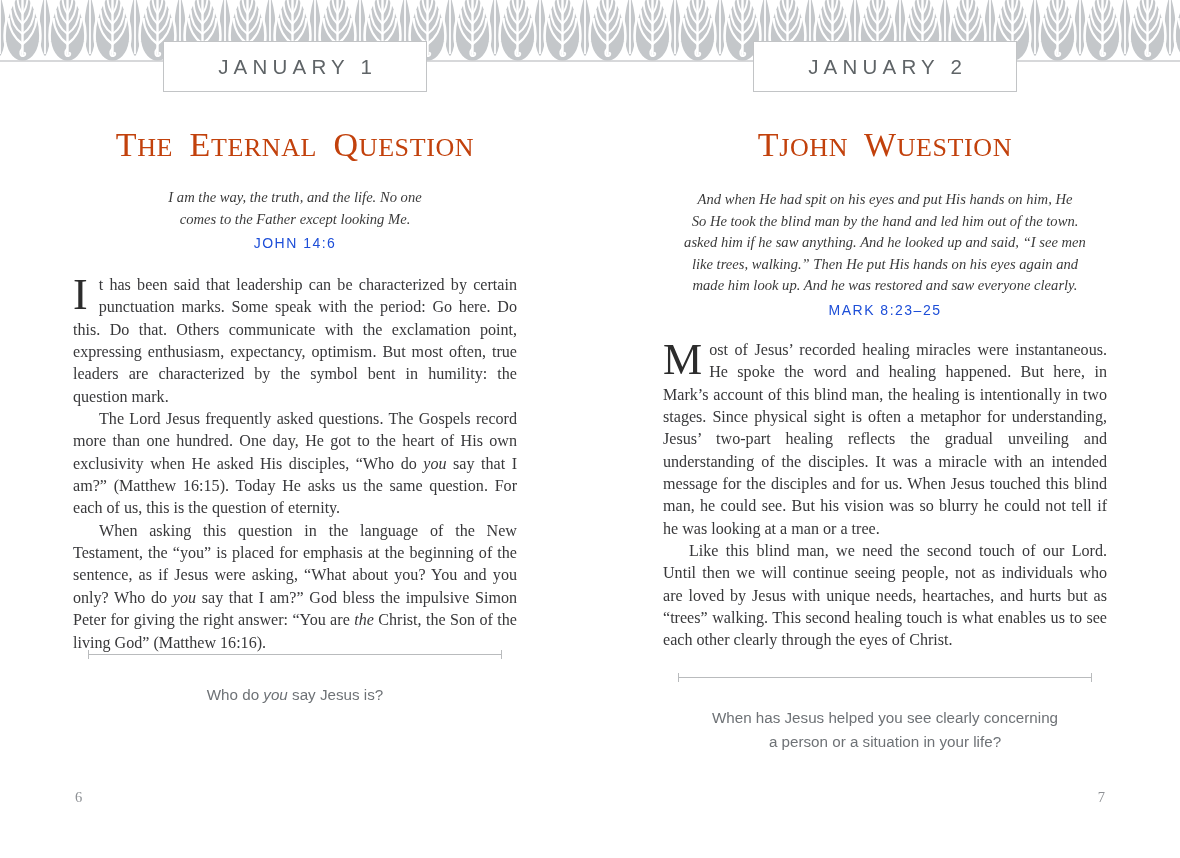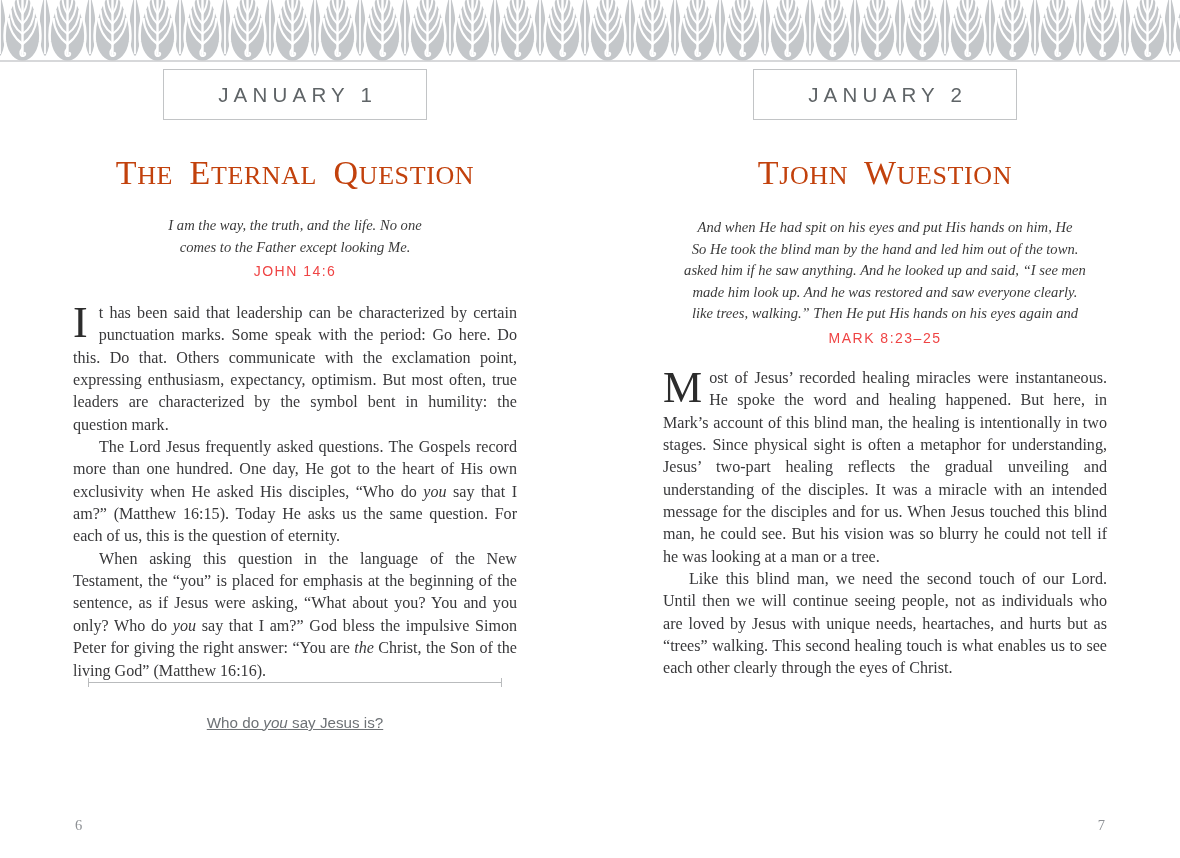--- a/index.html
+++ b/index.html
@@ -38,21 +38,20 @@
     height: 2px;
     background: #c9cbcd;
     opacity: .75;
   }
 
   
   #spread {
     position: absolute;
     inset: 0;
     display: flex;
-    margin-top: 28px;
   }
   .page {
     position: relative;
     width: 590px;
     height: 858px;
     box-sizing: border-box;
   }
 
   
   .date-plate {
@@ -109,21 +108,21 @@
   }
   .page-left .epigraph { top: 187px; }
   .page-right .epigraph { top: 189px; width: 430px; }
 
   .epigraph-ref {
     margin-top: 3px;
     font-style: normal;
     font-family: "Liberation Sans", sans-serif;
     font-size: 14px;
     letter-spacing: 1.5px;
-    color: #ef4444;
+    color: #1d4ed8;
   }
 
   
   .body-copy {
     position: absolute;
     left: 50%;
     transform: translateX(-50%);
     width: 444px;
     text-align: justify;
     font-size: 16.1px;
@@ -181,21 +180,20 @@
   .reflection-rule .cap.left  { left: 0; }
   .reflection-rule .cap.right { right: 0; }
 
   .reflection-text {
     margin-top: 24px;
     text-align: center;
     font-family: "Liberation Sans", sans-serif;
     font-size: 15.2px;
     line-height: 24px;
     color: #6e7276;
-    text-decoration: underline;
   }
   .reflection-text i { font-style: italic; }
 
   
   .folio {
     position: absolute;
     bottom: 52px;
     font-size: 14.5px;
     color: #8d9094;
   }
@@ -387,30 +385,41 @@
     </div>
 
     <h1 class="devo-title">
       <span><span class="sc-first">T</span><span class="sc-rest">JOHN</span>  <span class="sc-first">W</span><span class="sc-rest">UESTION</span></span>
     </h1>
 
     <div class="epigraph">
       <div>And when He had spit on his eyes and put His hands on him, He</div>
       <div>So He took the blind man by the hand and led him out of the town.</div>
       <div>asked him if he saw anything. And he looked up and said, “I see men</div>
+      <div>like trees, walking.” Then He put His hands on his eyes again and</div>
       <div>made him look up. And he was restored and saw everyone clearly.</div>
-      <div>like trees, walking.” Then He put His hands on his eyes again and</div>
       <div class="epigraph-ref">MARK 8:23–25</div>
     </div>
 
     <div class="body-copy">
       <p class="first">
         <span class="dropcap">M</span><span>ost of Jesus’ recorded healing miracles were instantaneous. He spoke the word and healing happened. But here, in Mark’s account of this blind man, the healing is intentionally in two stages. Since physical sight is often a metaphor for understanding, Jesus’ two-part healing reflects the gradual unveiling and understanding of the disciples. It was a miracle with an intended message for the disciples and for us. When Jesus touched this blind man, he could see. But his vision was so blurry he could not tell if he was looking at a man or a tree.</span>
       </p>
       <p>
         <span>Like this blind man, we need the second touch of our Lord. Until then we will continue seeing people, not as individuals who are loved by Jesus with unique needs, heartaches, and hurts but as “trees” walking. This second healing touch is what enables us to see each other clearly through the eyes of Christ.</span>
       </p>
     </div>
 
+    <div class="reflection">
+      <div class="reflection-rule">
+        <span class="cap left"></span>
+        <span class="line"></span>
+        <span class="cap right"></span>
+      </div>
+      <div class="reflection-text">
+        <div>When has Jesus helped you see clearly concerning</div>
+        <div>a person or a situation in your life?</div>
+      </div>
+    </div>
 
     <div class="folio">7</div>
   </div>
 </div>
 
 </body></html>

